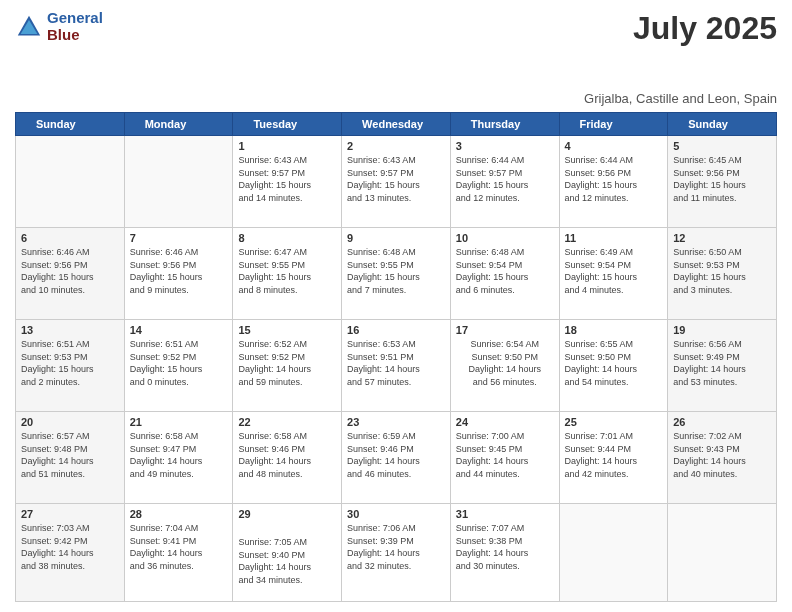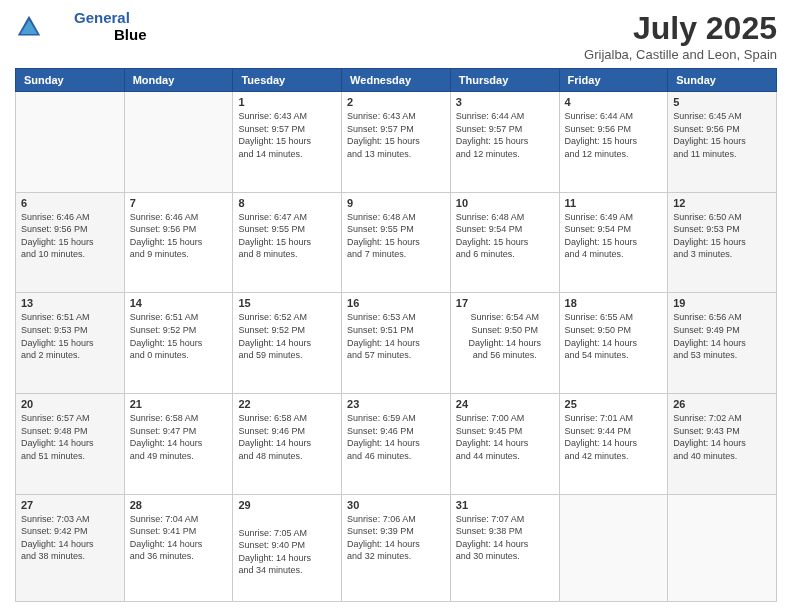--- a/index.html
+++ b/index.html
@@ -19,51 +19,51 @@
     }
     .header {
       display: flex;
       justify-content: space-between;
       align-items: flex-start;
       margin-bottom: 6px;
     }
     .logo {
       display: flex;
       align-items: center;
-      gap: 27px;
     }
     .logo-icon {
       width: 28px;
       height: 28px;
       margin-right: 4px;
     }
     .title-section {
       text-align: right;
     }
     .main-title {
       font-size: 32px;
       font-weight: bold;
       color: #333;
     }
     .subtitle {
       font-size: 13px;
       color: #555;
+      margin-top: 44px;
     }
     .calendar {
       flex: 1;
       border: 1px solid #ccc;
       border-collapse: collapse;
       width: 100%;
       table-layout: fixed;
     }
     .calendar th {
       background-color: #2a5fa5;
       color: white;
       text-align: left;
-      padding: 5px 8px;
+      padding: 5px 20px;
       font-size: 11px;
       font-weight: bold;
       border: 1px solid #1e4a8a;
     }
     .calendar td {
       border: 1px solid #ccc;
       vertical-align: top;
       padding: 4px 5px;
       font-size: 9.5px;
       color: #333;
@@ -93,21 +93,21 @@
 
 <div class="page">
   <div class="header">
     <div class="logo">
       <svg class="logo-icon" viewBox="0 0 40 40">
         <polygon points="20,4 36,32 4,32" fill="#2a5fa5"></polygon>
         <polygon points="20,10 32,30 8,30" fill="#4a9fd4"></polygon>
       </svg>
       <div>
         <div style="font-size:15px;font-weight:bold;color:#2a5fa5;line-height:1.1;">General</div>
-        <div style="font-size:15px;font-weight:bold;color:#000000;line-height:1.1;margin-left:40px;">Blue</div>
+        <div style="font-size:15px;font-weight:bold;color:#7f1d1d;line-height:1.1;">Blue</div>
       </div>
     </div>
     <div class="title-section">
       <div class="main-title">July 2025</div>
       <div class="subtitle">Grijalba, Castille and Leon, Spain</div>
     </div>
   </div>
 
   <table class="calendar" id="cal-table">
       <thead>

